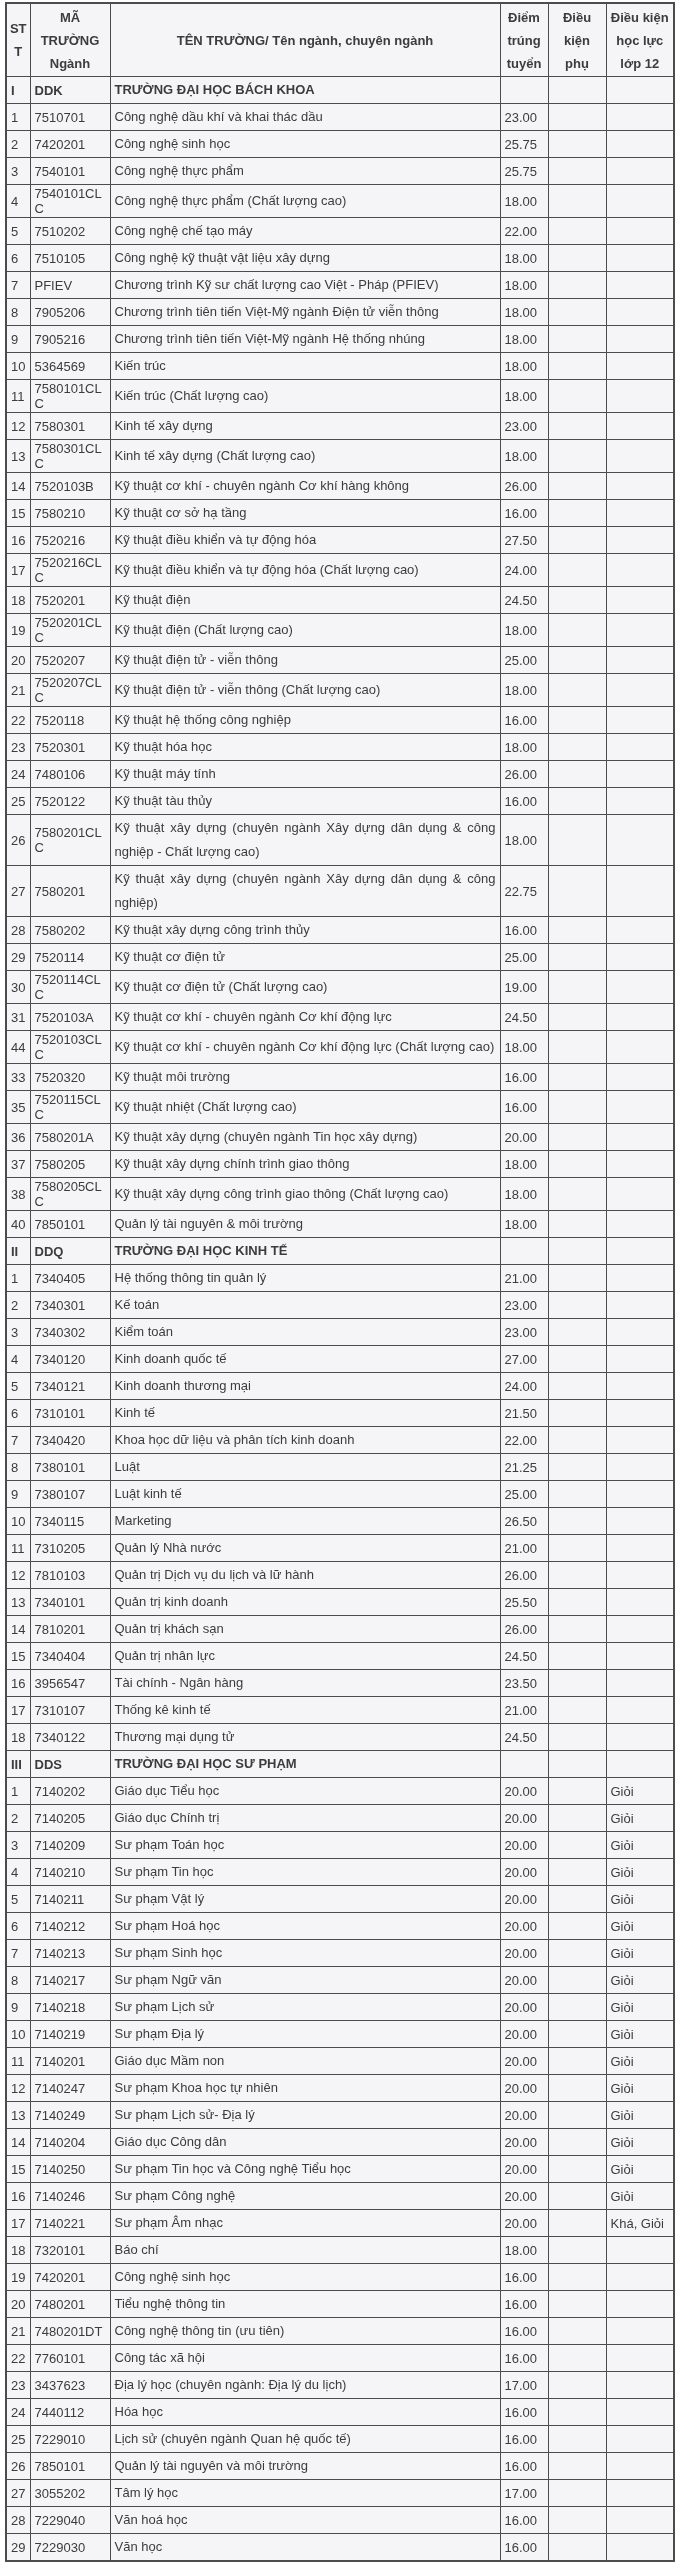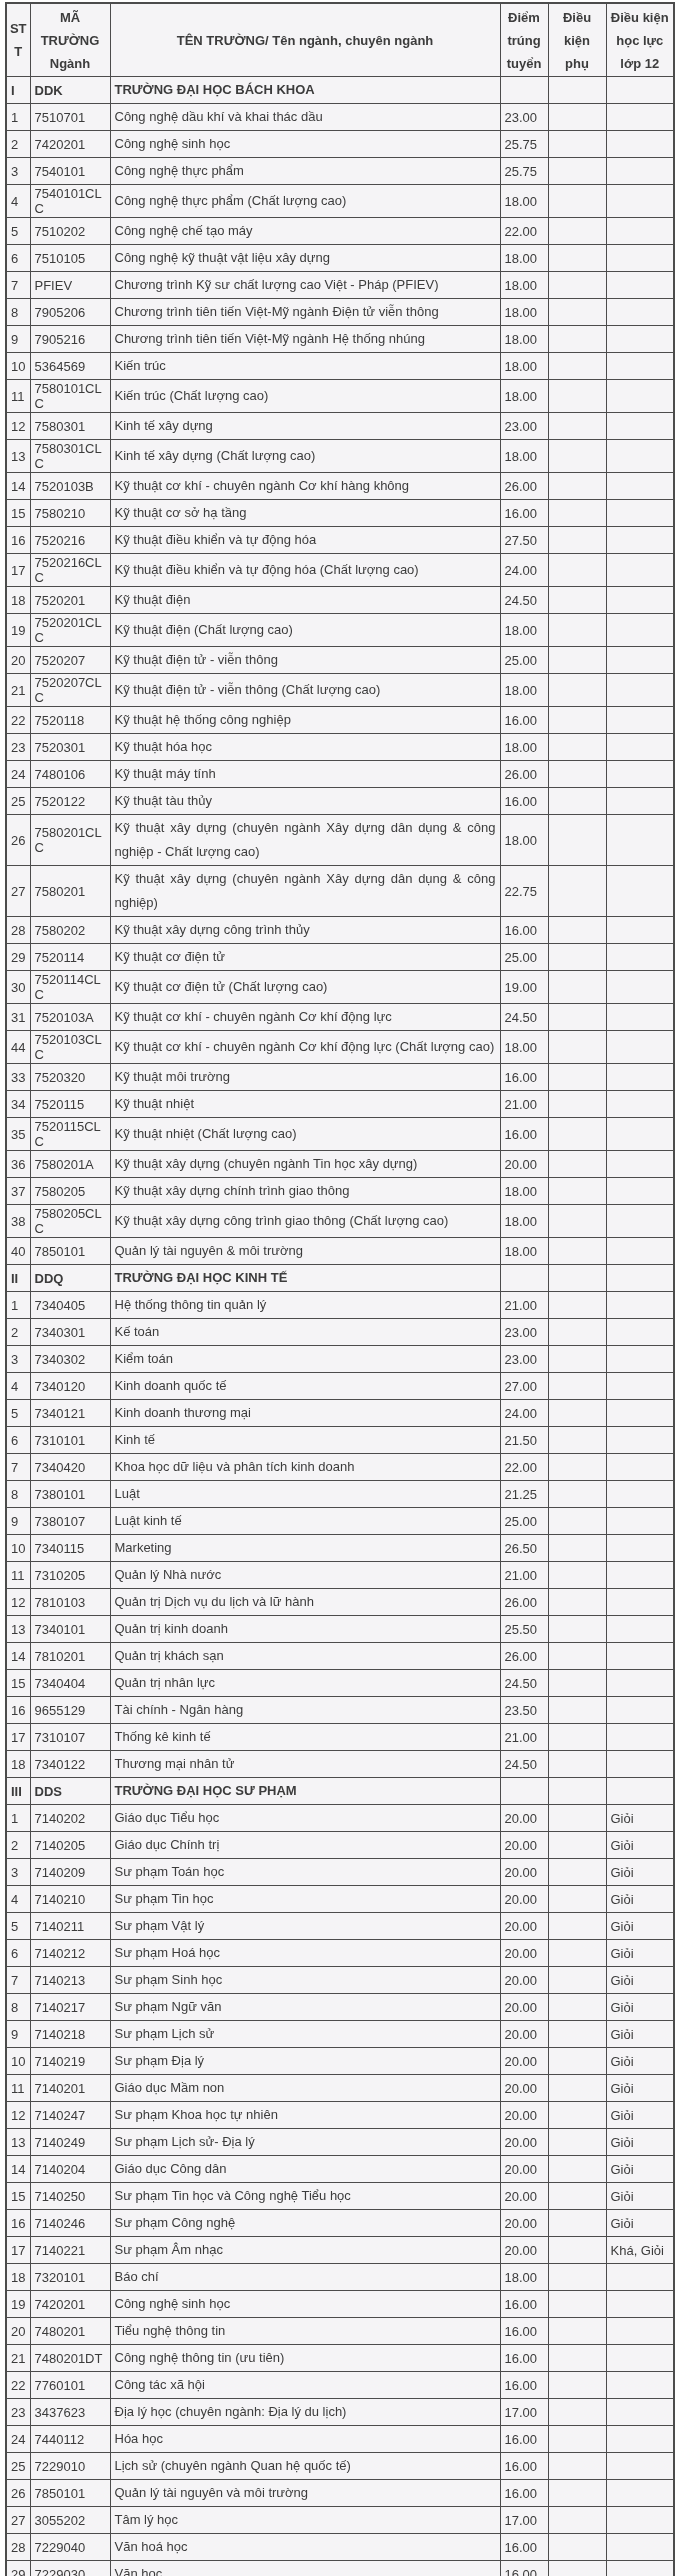--- a/index.html
+++ b/index.html
@@ -339,28 +339,20 @@
         </tr>
         <tr class="data-row">
           <td class="col-stt">33</td>
           <td class="col-code">7520320</td>
           <td class="col-name">Kỹ thuật môi trường</td>
           <td class="col-score">16.00</td>
           <td class="col-cond"></td>
           <td class="col-grade"></td>
         </tr>
         <tr class="data-row">
-          <td class="col-stt">34</td>
-          <td class="col-code">7520115</td>
-          <td class="col-name">Kỹ thuật nhiệt</td>
-          <td class="col-score">21.00</td>
-          <td class="col-cond"></td>
-          <td class="col-grade"></td>
-        </tr>
-        <tr class="data-row">
           <td class="col-stt">35</td>
           <td class="col-code">7520115CLC</td>
           <td class="col-name">Kỹ thuật nhiệt (Chất lượng cao)</td>
           <td class="col-score">16.00</td>
           <td class="col-cond"></td>
           <td class="col-grade"></td>
         </tr>
         <tr class="data-row">
           <td class="col-stt">36</td>
           <td class="col-code">7580201A</td>
@@ -516,38 +508,38 @@
         <tr class="data-row">
           <td class="col-stt">15</td>
           <td class="col-code">7340404</td>
           <td class="col-name">Quản trị nhân lực</td>
           <td class="col-score">24.50</td>
           <td class="col-cond"></td>
           <td class="col-grade"></td>
         </tr>
         <tr class="data-row">
           <td class="col-stt">16</td>
-          <td class="col-code">9655129</td>
+          <td class="col-code">3956547</td>
           <td class="col-name">Tài chính - Ngân hàng</td>
           <td class="col-score">23.50</td>
           <td class="col-cond"></td>
           <td class="col-grade"></td>
         </tr>
         <tr class="data-row">
           <td class="col-stt">17</td>
           <td class="col-code">7310107</td>
           <td class="col-name">Thống kê kinh tế</td>
           <td class="col-score">21.00</td>
           <td class="col-cond"></td>
           <td class="col-grade"></td>
         </tr>
         <tr class="data-row">
           <td class="col-stt">18</td>
           <td class="col-code">7340122</td>
-          <td class="col-name">Thương mại nhân tử</td>
+          <td class="col-name">Thương mại dụng tử</td>
           <td class="col-score">24.50</td>
           <td class="col-cond"></td>
           <td class="col-grade"></td>
         </tr>
         <tr class="section-row">
           <td class="col-stt">III</td>
           <td class="col-code">DDS</td>
           <td class="col-name">TRƯỜNG ĐẠI HỌC SƯ PHẠM</td>
           <td class="col-score"></td>
           <td class="col-cond"></td>

